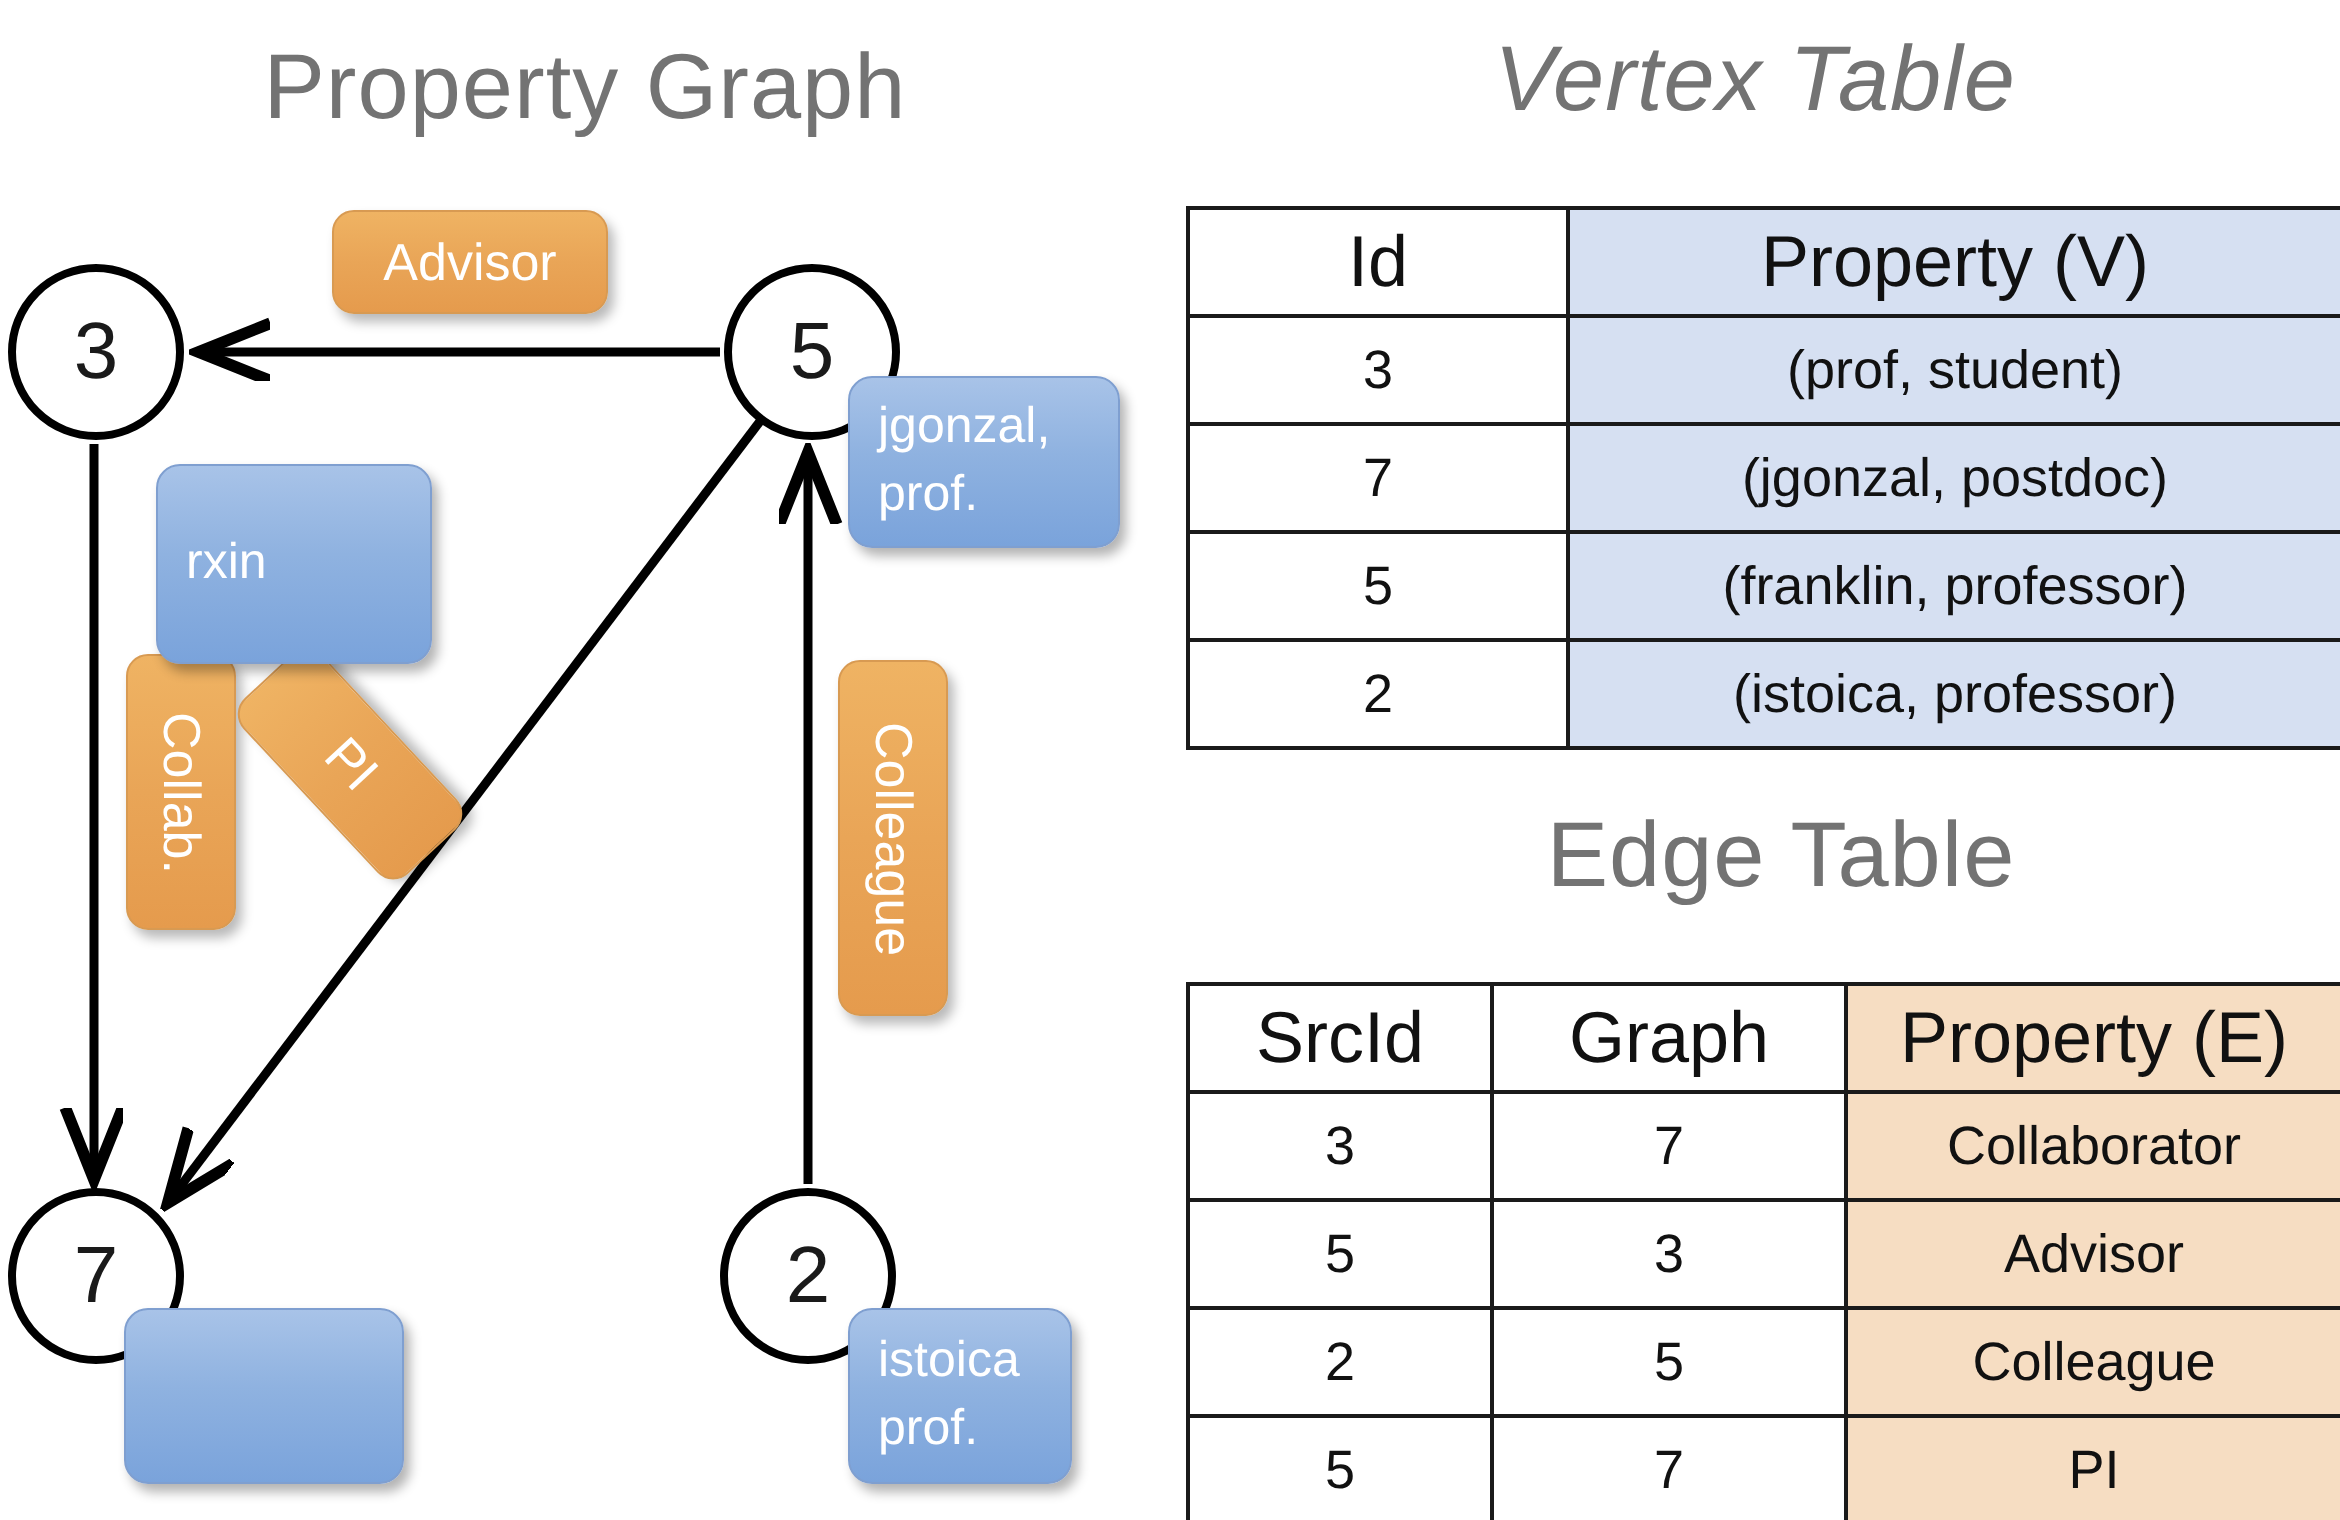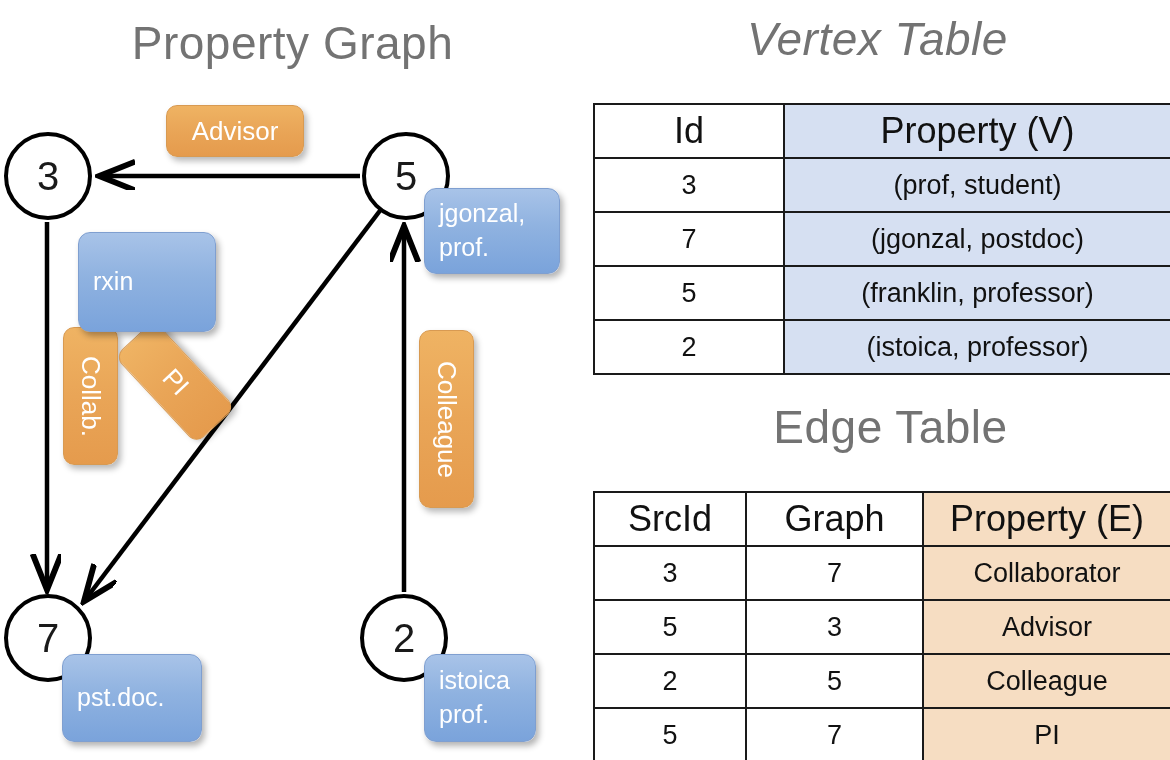--- a/index.html
+++ b/index.html
@@ -205,21 +205,20 @@
   </div>
 
   <div class="callout-blue" id="callout-rxin">
     <div>rxin</div>
   </div>
   <div class="callout-blue" id="callout-franklin">
     <div>jgonzal,</div>
     <div>prof.</div>
   </div>
   <div class="callout-blue" id="callout-jgonzal">
-    <div>pst.doc.</div>
   </div>
   <div class="callout-blue" id="callout-istoica">
     <div>istoica</div>
     <div>prof.</div>
   </div>
 
   <div class="label-orange" id="label-advisor">
     <span class="rot-none">Advisor</span>
   </div>
   <div class="label-orange" id="label-collab">

